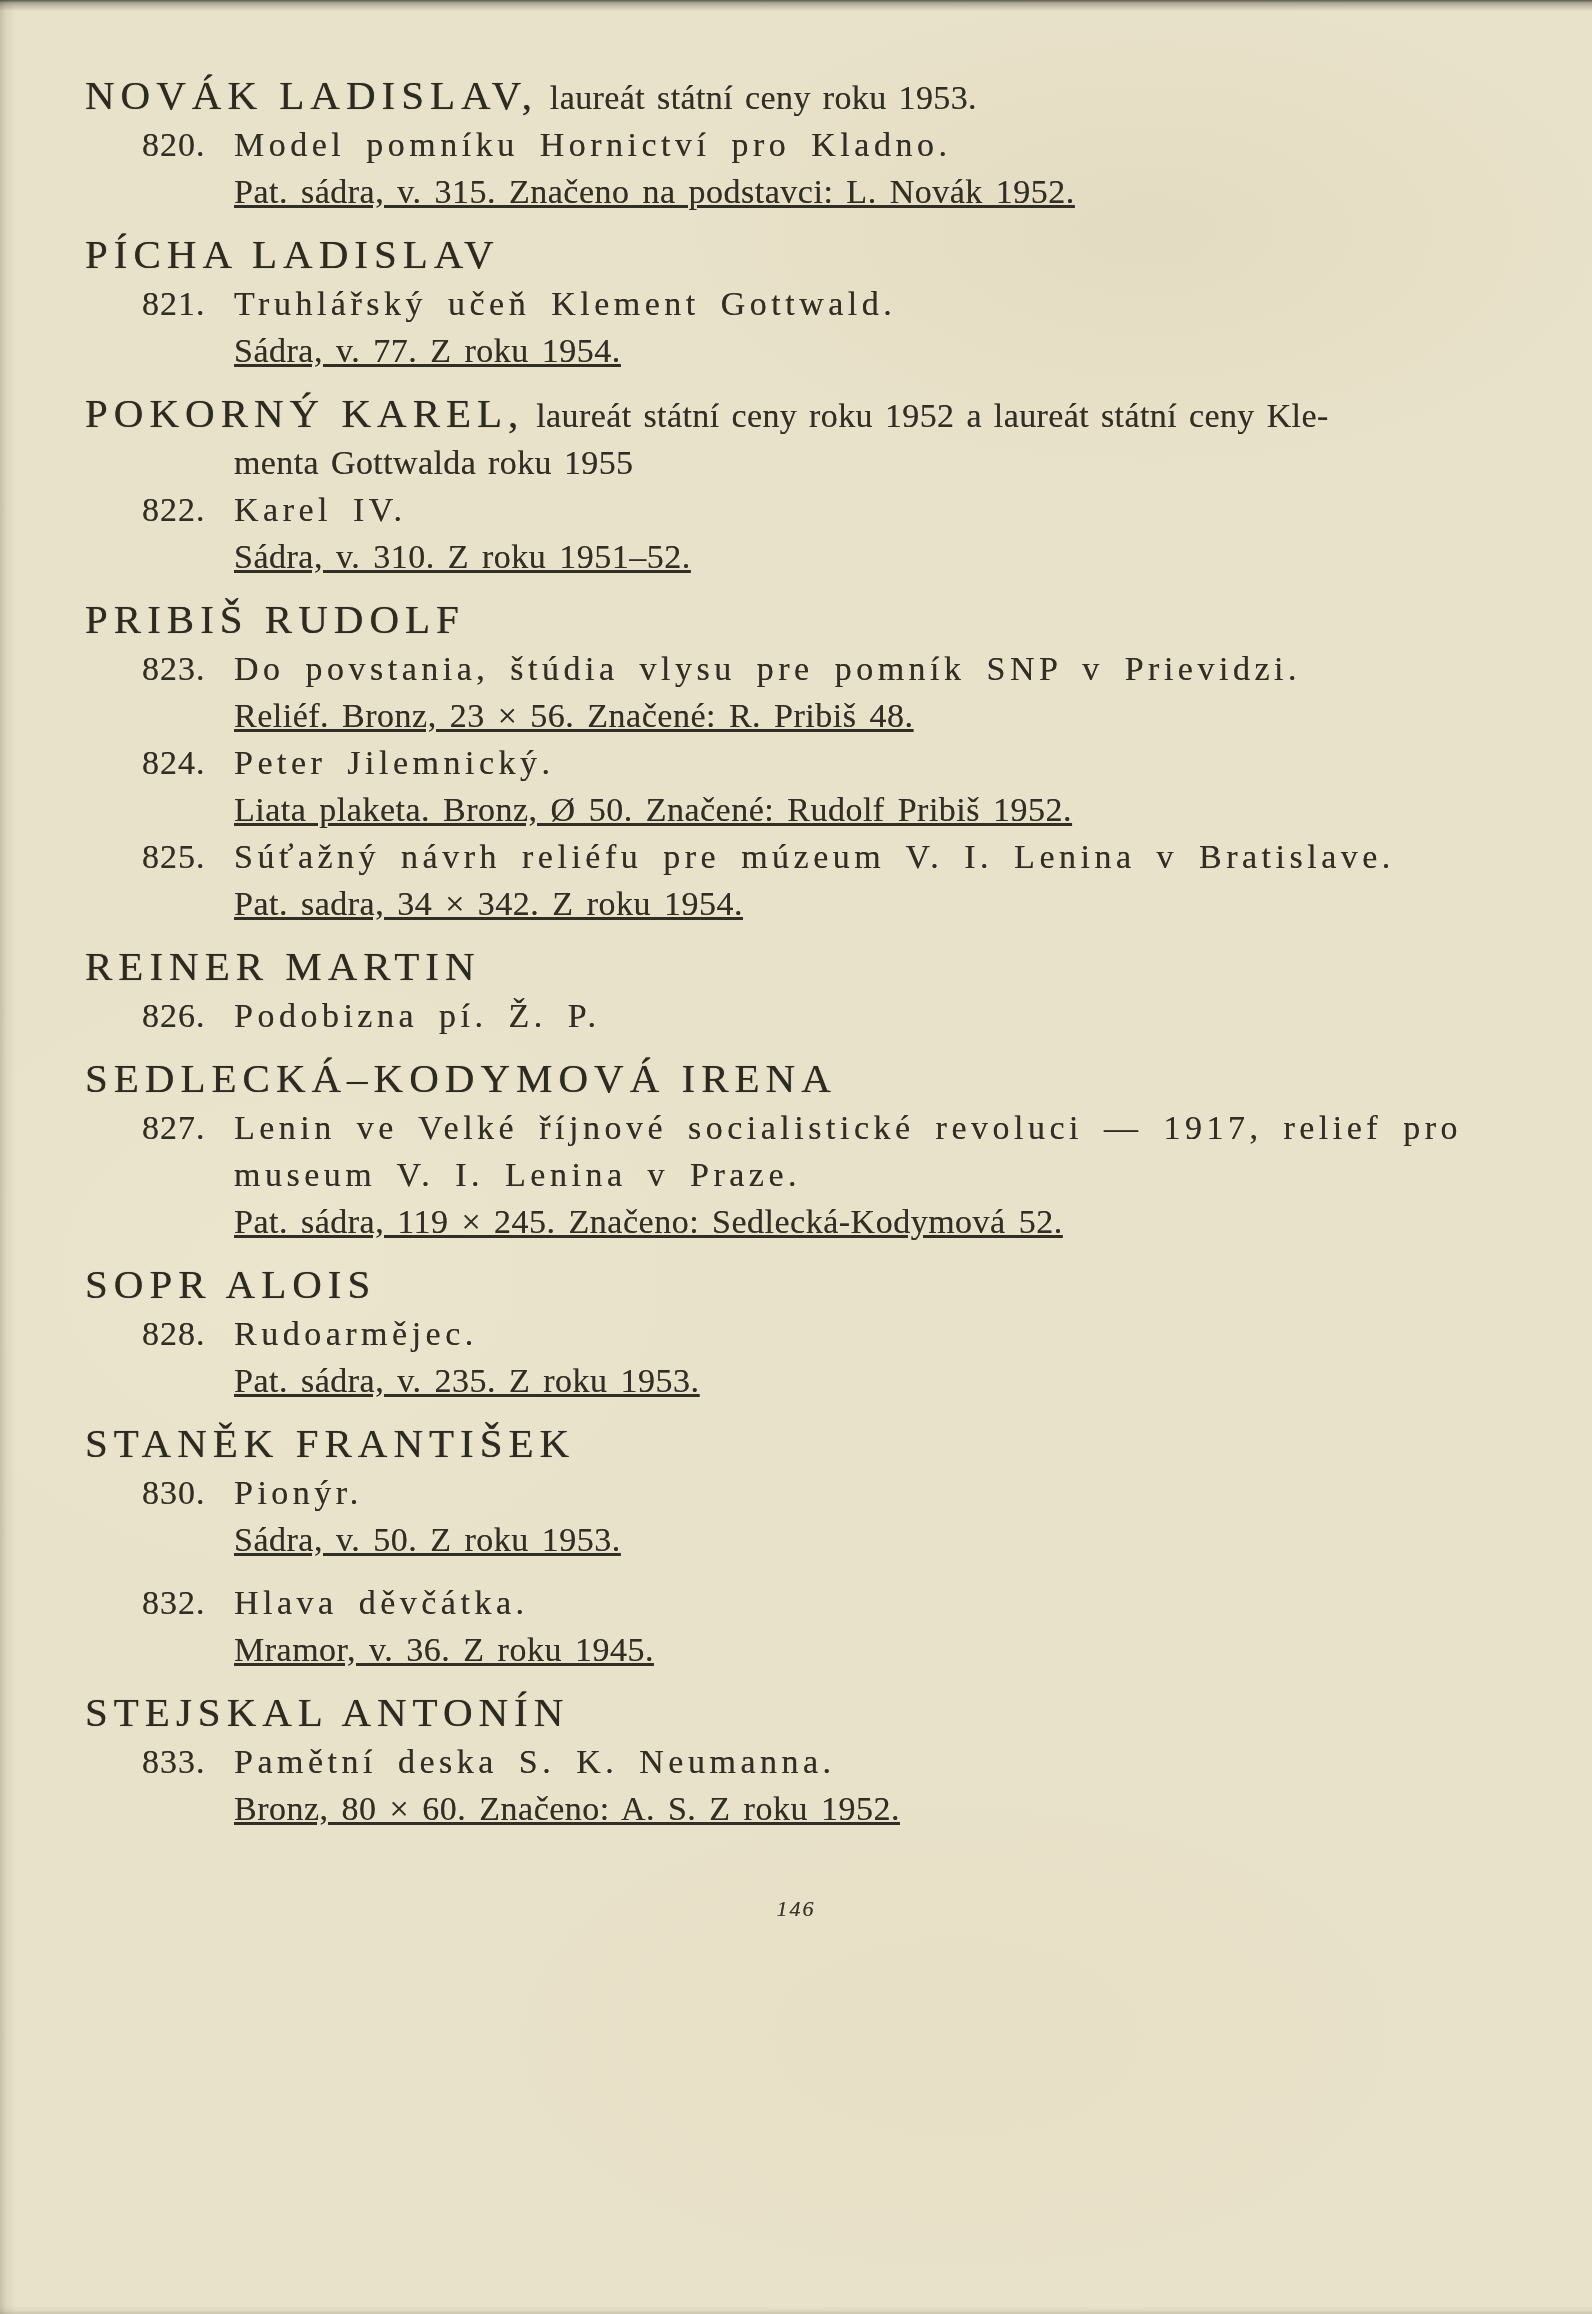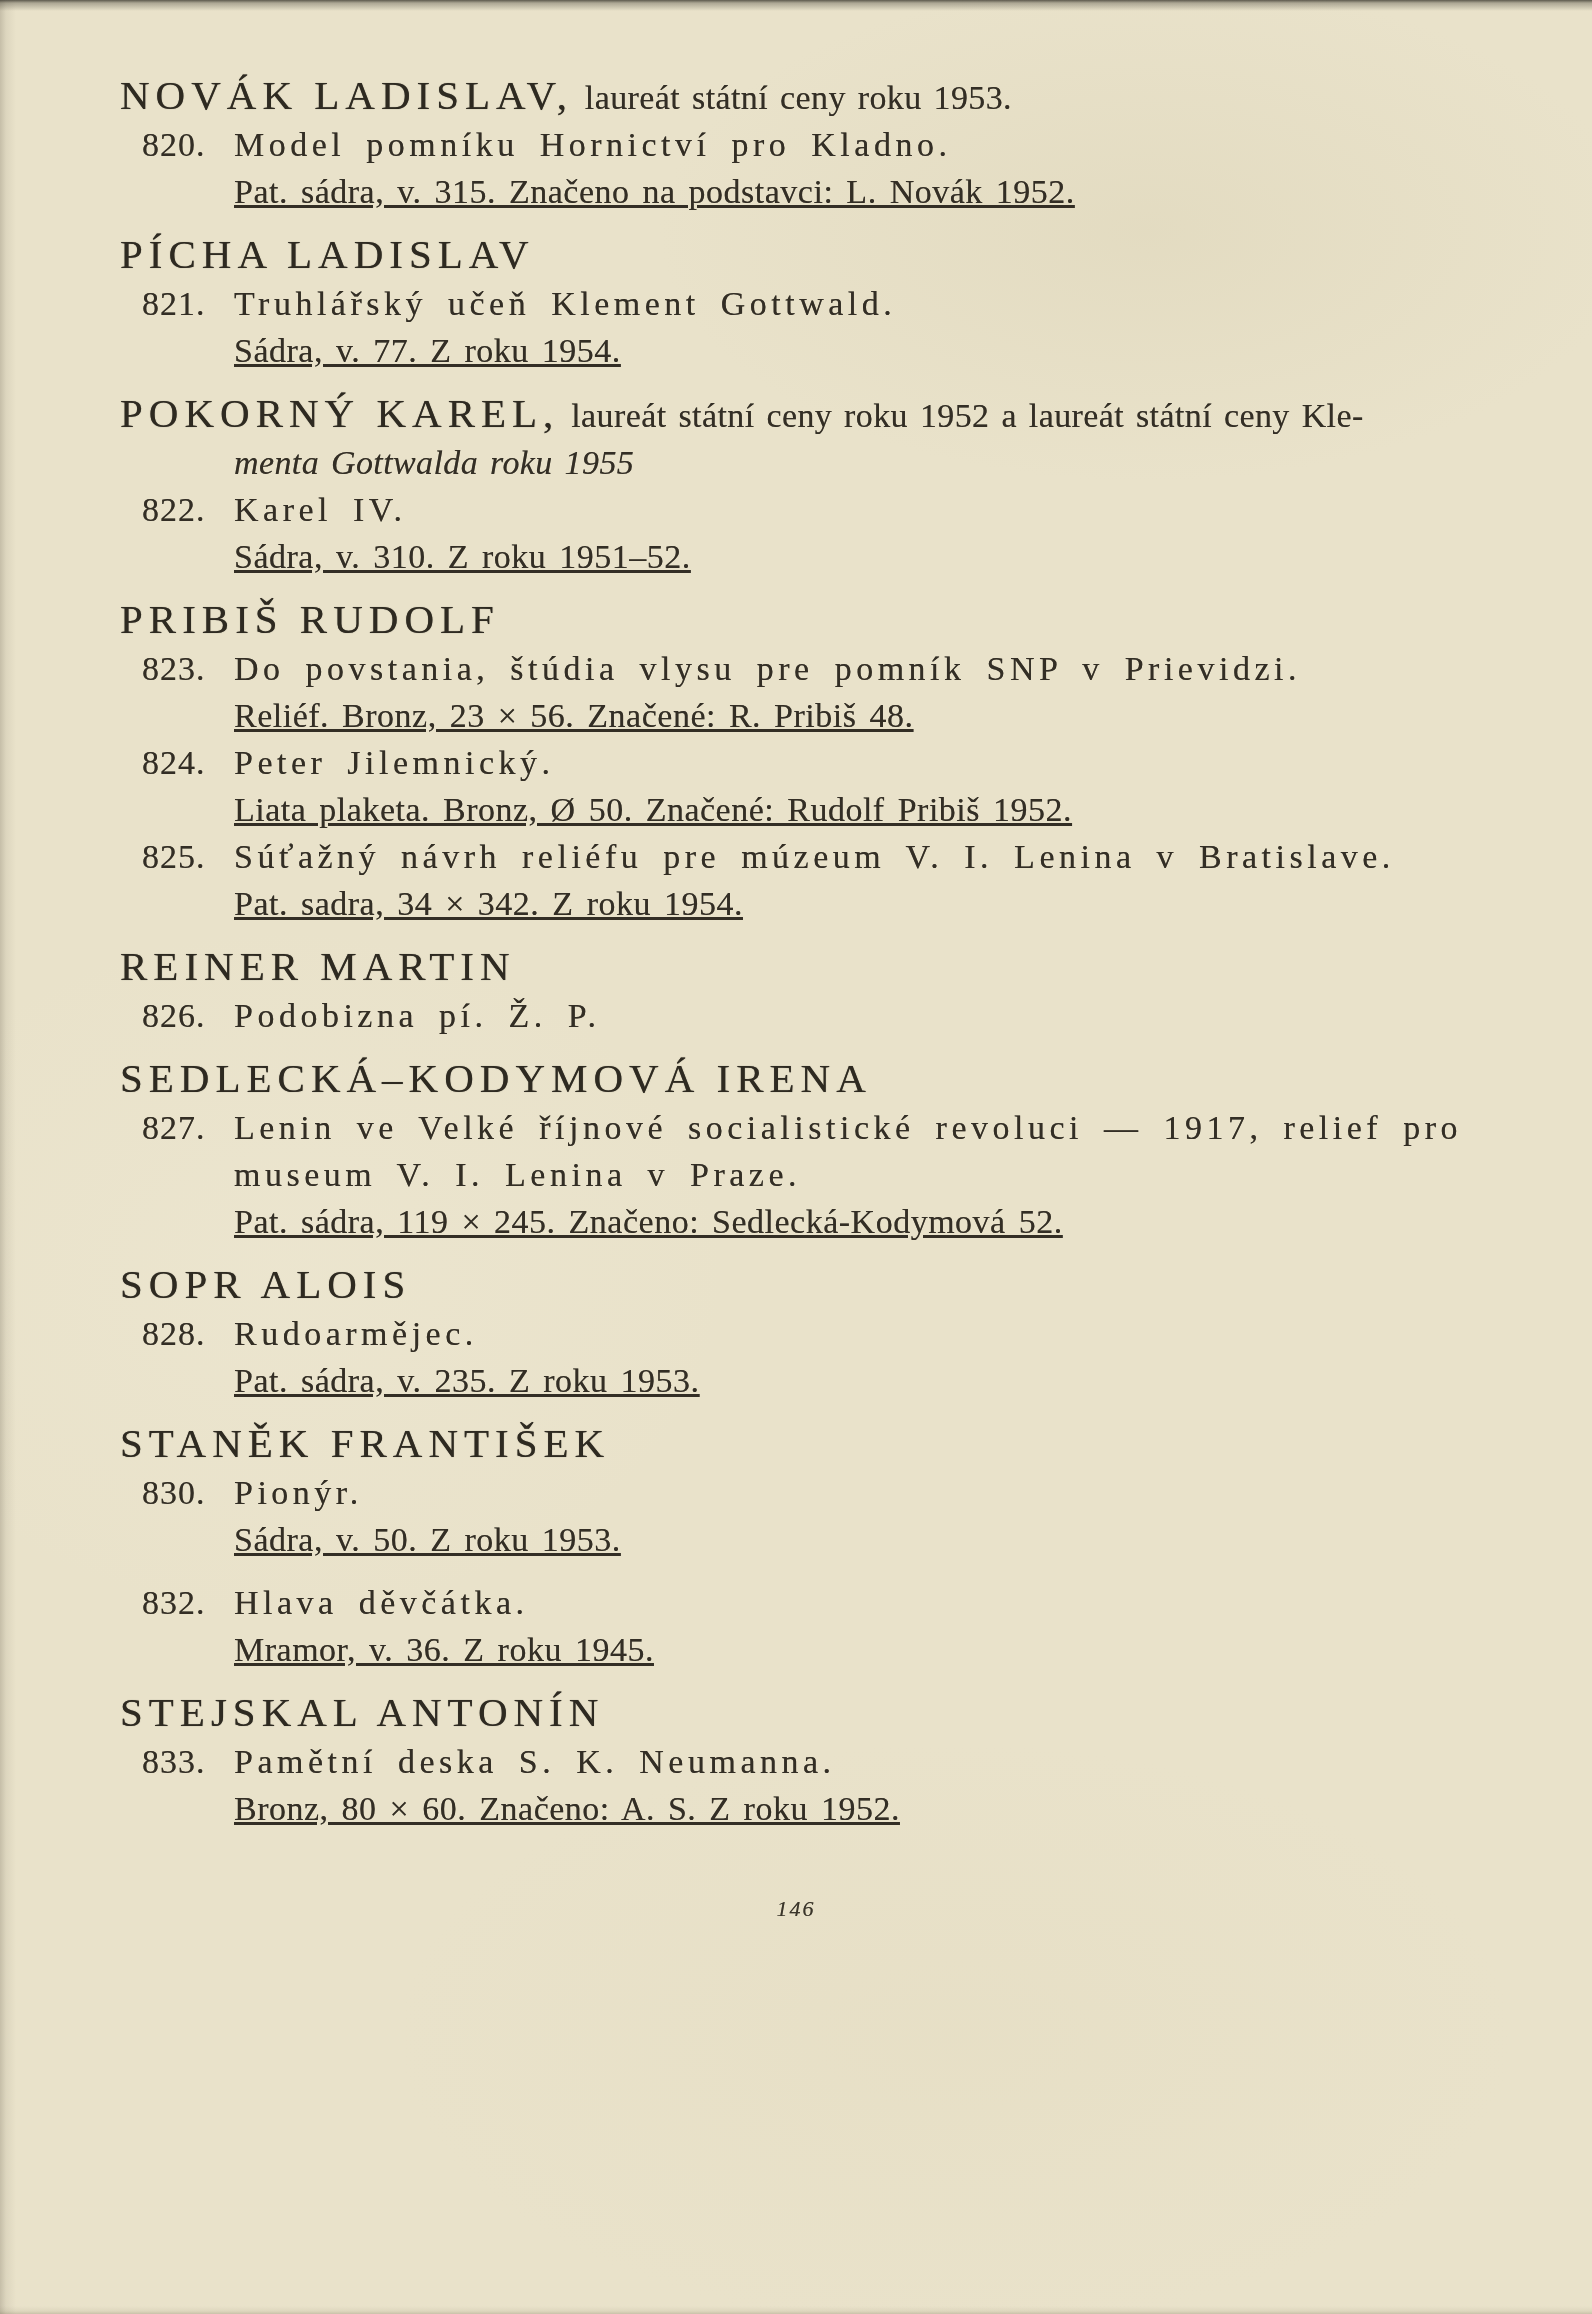--- a/index.html
+++ b/index.html
@@ -34,21 +34,21 @@
   }
   .sec:first-child {
     margin-top: 0;
   }
   .line {
     line-height: 47px;
     white-space: nowrap;
     font-size: 34px;
   }
   .hline {
-    padding-left: 120px;
+    padding-left: 85px;
   }
   .artist {
     font-size: 41px;
     letter-spacing: 6px;
     color: #2e2a21;
     text-shadow: 0 0 0.7px rgba(46,42,33,0.75);
   }
   .suffix {
     font-size: 34px;
     letter-spacing: 0.4px;
@@ -69,21 +69,20 @@
     word-spacing: 8px;
     text-shadow: 0 0 0.6px rgba(51,46,37,0.65);
   }
   .cont {
     padding-left: 234px;
   }
   .cont.suffix-line {
     letter-spacing: 0.4px;
     word-spacing: 3px;
     text-shadow: 0 0 0.5px rgba(51,46,37,0.6);
-    font-style: italic;
   }
   .detail {
     letter-spacing: 0.5px;
     word-spacing: 4px;
     text-shadow: 0 0 0.5px rgba(51,46,37,0.6);
     text-decoration: underline;
   }
   .pagenum {
     margin-top: 64px;
     text-align: center;

